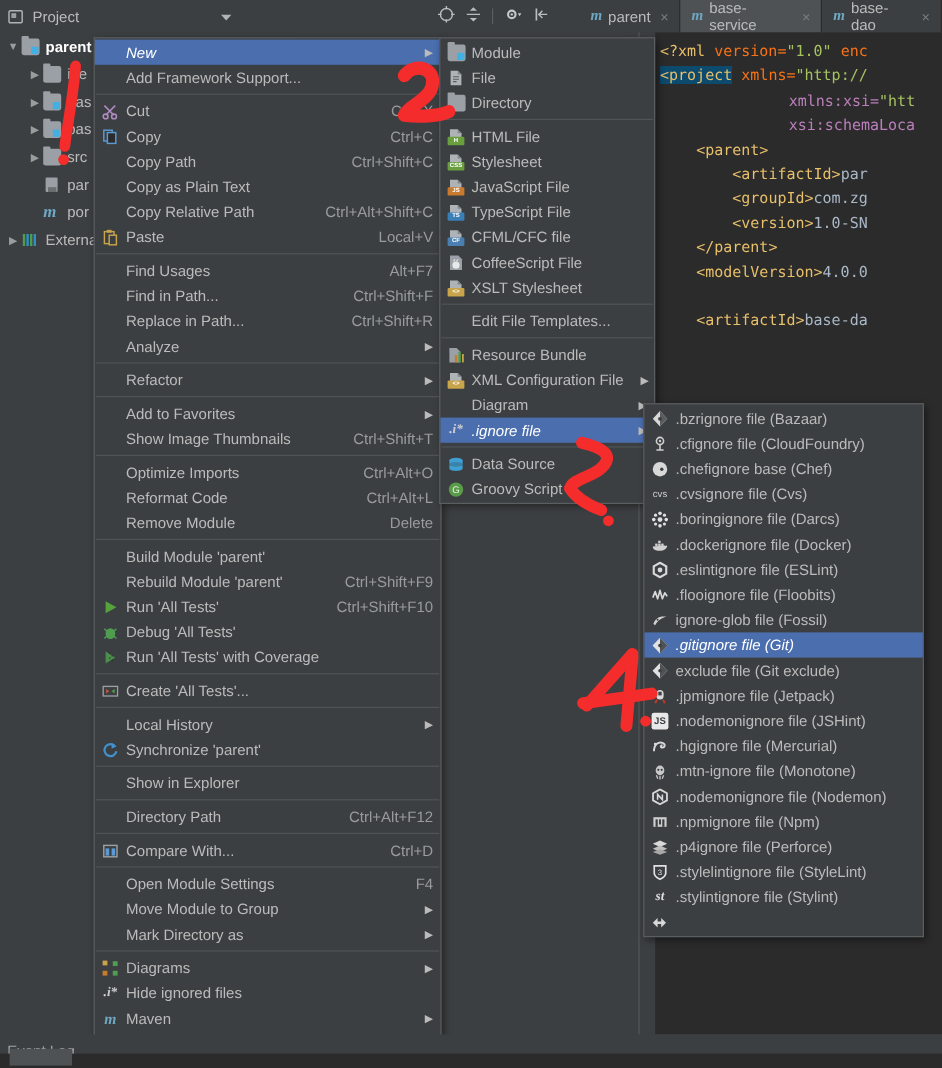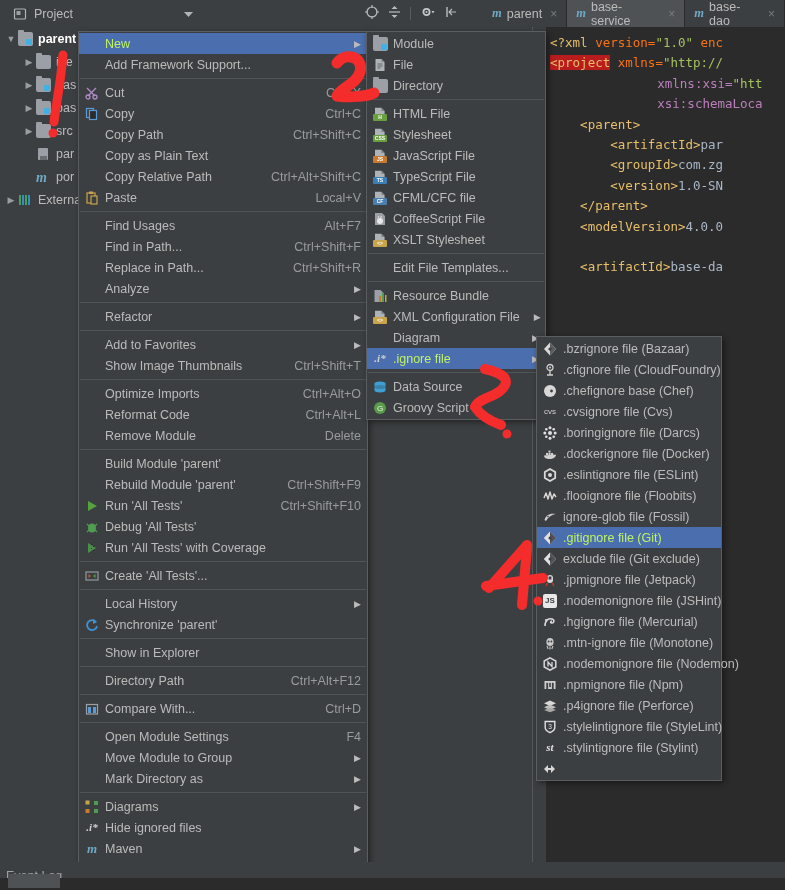--- a/index.html
+++ b/index.html
@@ -11,21 +11,21 @@
     color:#bbbbbb;
     -webkit-font-smoothing:antialiased;
   }
   #root{ position:relative; width:785px; height:890px; }
 
   
   .tw-header{
     position:absolute; left:0; top:0; width:785px; height:27px;
     background:#3c3f41; display:flex; align-items:center;
   }
-  .tw-title-box{ display:flex; align-items:center; width:205px; padding-left:13px; }
+  .tw-title-box{ display:flex; align-items:center; width:205px; padding-left:6px; }
   .tw-title{ margin-left:6px; color:#bbbbbb; font-size:12.5px; }
   .tw-caret{ margin-left:auto; margin-right:12px; }
   .tb-icons{ display:flex; align-items:center; gap:9px; margin-left:160px;}
   .tb-sep{ width:1px; height:13px; background:#5a5d5f; display:inline-block; }
 
   
   .tabs{
     position:absolute; left:483px; top:0; height:27px; display:flex; align-items:stretch;
   }
   .tab{
@@ -61,46 +61,46 @@
     background:#2b2b2b; overflow:hidden;
     font-family:"DejaVu Sans Mono", monospace; font-size:12.5px;
   }
   .code{ padding:6px 0 0 4px; line-height:20.4px; white-space:pre; }
   .c-tag{ color:#e8bf6a; }
   .c-attr{ color:#f97316; }
   .c-ns{ color:#bb7fbb;margin-left:32px; }
   .c-str{ color:#a5c261; }
   .c-txt{ color:#a9b7c6; }
   .c-proc{ color:#e8bf6a; }
-  .hl{ background:#b91c1c; }
+  .hl{ background:#0c4a6e; }
 
   .editor-strip{
     position:absolute; left:519px; top:27px; width:27px; height:835px;
     background:#3c3f41;
   }
   .fold-line{ position:absolute; left:13px; top:0; width:1px; height:100%; background:#555759; }
   .fold-box{ position:absolute; left:7px; width:13px; height:11px; border:1px solid #6b6e70; background:#3c3f41; }
 
   
   .menu{
     position:absolute; background:#3c3f41; border:1px solid #5b5e60;
     box-shadow:2px 2px 6px rgba(0,0,0,.45); padding:1px 0;
   }
   #menu1{ left:78px; top:31px; width:290px; }
   #menu2{ left:366px; top:31px; width:180px; }
-  #menu3{ left:536px; top:336px; width:186px; }
+  #menu3{ left:536px; top:336px; width:234px; }
 
   .mi{
     display:flex; align-items:center; height:21px; padding:0 6px 0 0; white-space:nowrap;
     position:relative;
   }
   .mi.sel{ background:#4b6eaf; }
   .mi .mico{ width:26px; min-width:26px; text-align:center; font-size:11px; line-height:1; display:flex; align-items:center; justify-content:center;}
   .mi .mlab{ color:#bbbbbb; font-size:12.5px; flex:1 1 auto;}
-  .mi.sel .mlab{ color:#bef264; }
+  .mi.sel .mlab{ color:#ffffff;font-style:italic; }
   .mi .mkey{ color:#999b9d; font-size:12.5px; margin-left:18px; }
   .mi .marrow{ color:#bbbbbb; font-size:9px; margin-left:14px; width:7px; }
   .sep{ height:1px; background:#515456; margin:3px 1px; }
 
   
   .chip{ display:inline-block; width:14px; height:14px; line-height:14px; font-size:8px;
          text-align:center; border-radius:2px; color:#fff; font-weight:bold;
          font-family:"Liberation Sans", sans-serif;}
 
   

